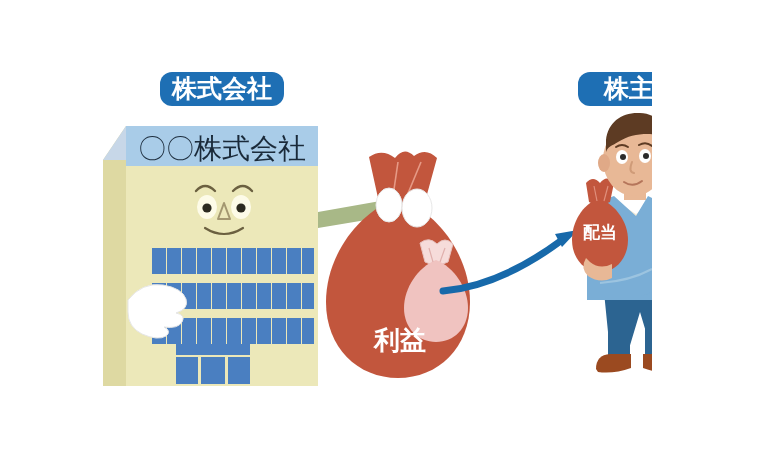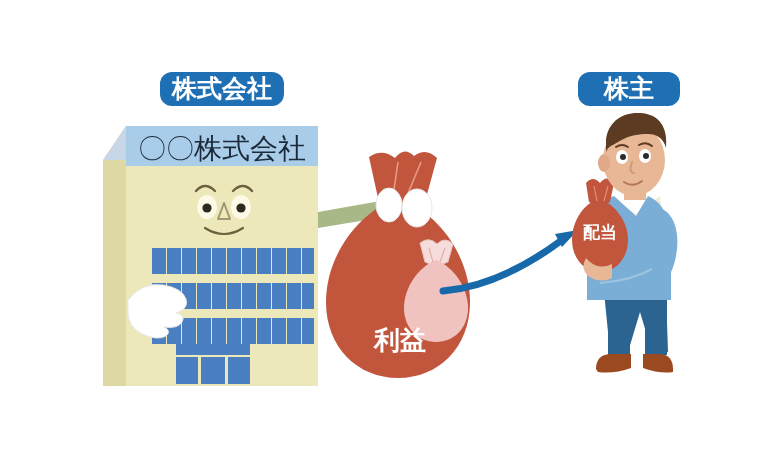--- a/index.html
+++ b/index.html
@@ -5,21 +5,21 @@
   html, body {
     margin: 0;
     padding: 0;
     background: #ffffff;
   }
   body {
     font-family: "Liberation Sans", sans-serif;
   }
   #stage {
     position: relative;
-    width: 764px;
+    width: 652px;
     height: 460px;
     background: #ffffff;
     overflow: hidden;
   }
   #stage svg {
     display: block;
   }
   .badge-text {
     font-family: "DejaVu Sans", "Liberation Sans", sans-serif;
     font-weight: bold;

